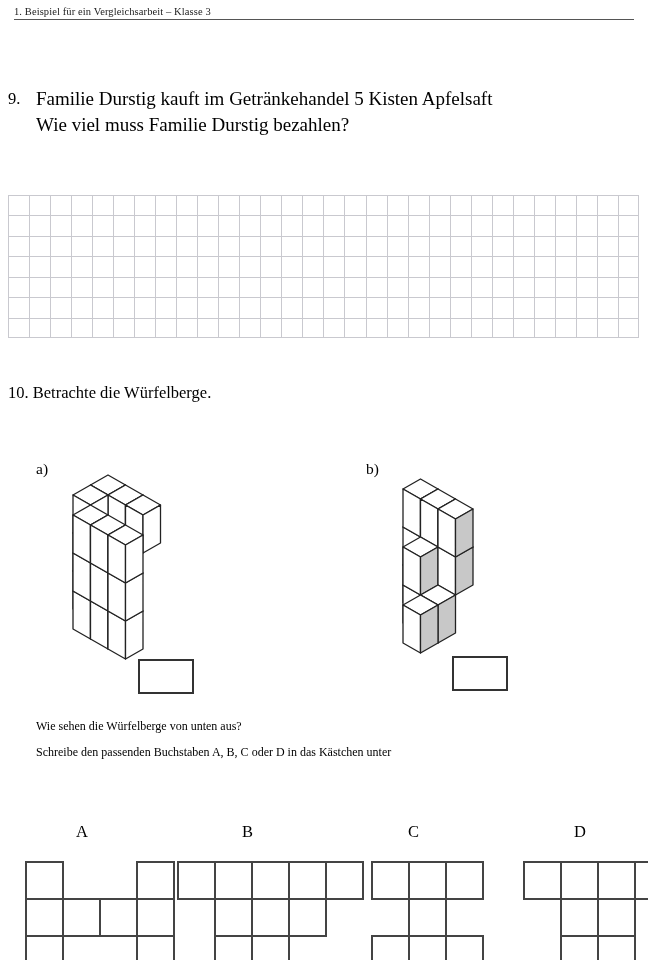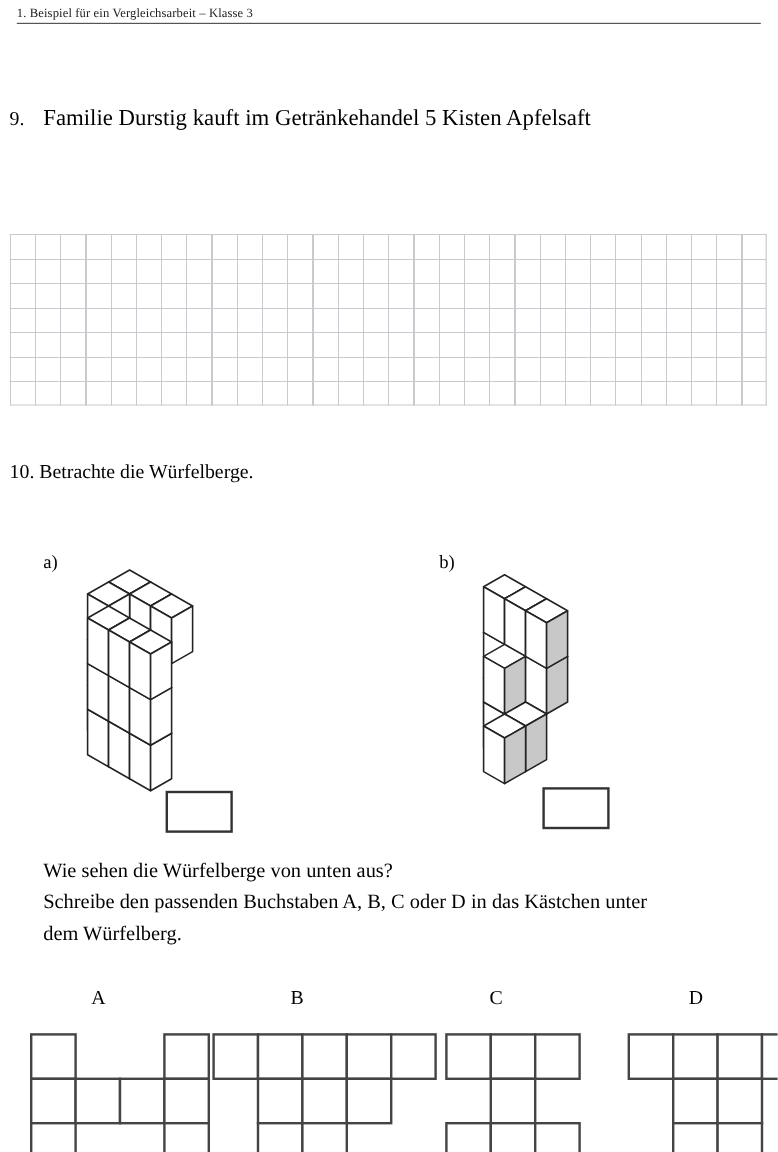--- a/index.html
+++ b/index.html
@@ -58,39 +58,40 @@
     position:absolute;
     width:52px;height:31px;
     border:2px solid #333;
     background:#fff;
   }
   .ansbox.a{left:138px;top:659px;}
   .ansbox.b{left:452px;top:656px;}
 
   
   .qtext{position:absolute;left:36px;top:713px;width:600px;}
-  .qtext div{font-size:17px;line-height:26px;}
+  .qtext div{font-size:12px;line-height:26px;}
 
   
   .optletter{position:absolute;font-size:16.5px;}
   .shape{position:absolute;}
   .shape svg{display:block;}
 </style>
 </head>
 <body>
 
 <div class="page">
 
   <div class="header">1. Beispiel für ein Vergleichsarbeit – Klasse 3</div>
 
   <div class="task9">
     <div class="task-row">
       <div class="task-num">9.</div>
       <div class="task-body">
         <div class="task-line">Familie Durstig kauft im Getränkehandel 5 Kisten Apfelsaft</div>
+        <div class="task-line">Wie viel muss Familie Durstig bezahlen?</div>
       </div>
     </div>
   </div>
 
   <div class="grid"></div>
 
   <div class="task10">
     <div class="t10-line">10. Betrachte die Würfelberge.</div>
   </div>
 
@@ -187,21 +188,20 @@
         <polygon points="0.00,22.00 17.50,12.00 17.50,50.00 0.00,60.00" fill="#c8c8c8" stroke="#222222" stroke-width="1.3" stroke-linejoin="round"></polygon>
       </svg>
     </div>
 
   <div class="ansbox a"></div>
   <div class="ansbox b"></div>
 
   <div class="qtext">
     <div>Wie sehen die Würfelberge von unten aus?</div>
     <div>Schreibe den passenden Buchstaben A, B, C oder D in das Kästchen unter</div>
-    <div>dem Würfelberg.</div>
   </div>
 
   <div class="optletter" id="opt-letter-0" style="left:76px;top:822px;">A</div>
   <div class="optletter" id="opt-letter-1" style="left:242px;top:822px;">B</div>
   <div class="optletter" id="opt-letter-2" style="left:408px;top:822px;">C</div>
   <div class="optletter" id="opt-letter-3" style="left:574px;top:822px;">D</div>
 
   <div class="shape" id="opt-shape-0" style="left:24px;top:860px;">
       <svg width="152" height="115" viewBox="0 0 152 115">
         <rect x="2" y="2" width="37" height="37" fill="#ffffff" stroke="#444444" stroke-width="2"></rect>

